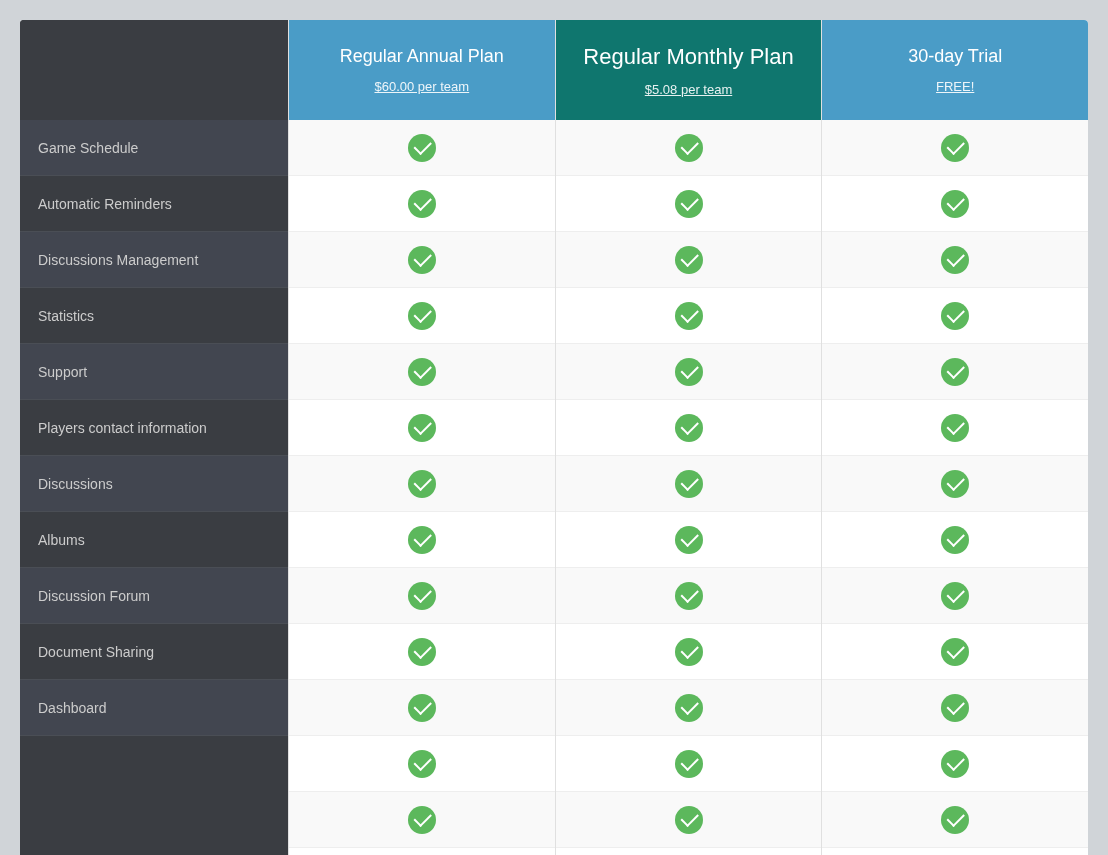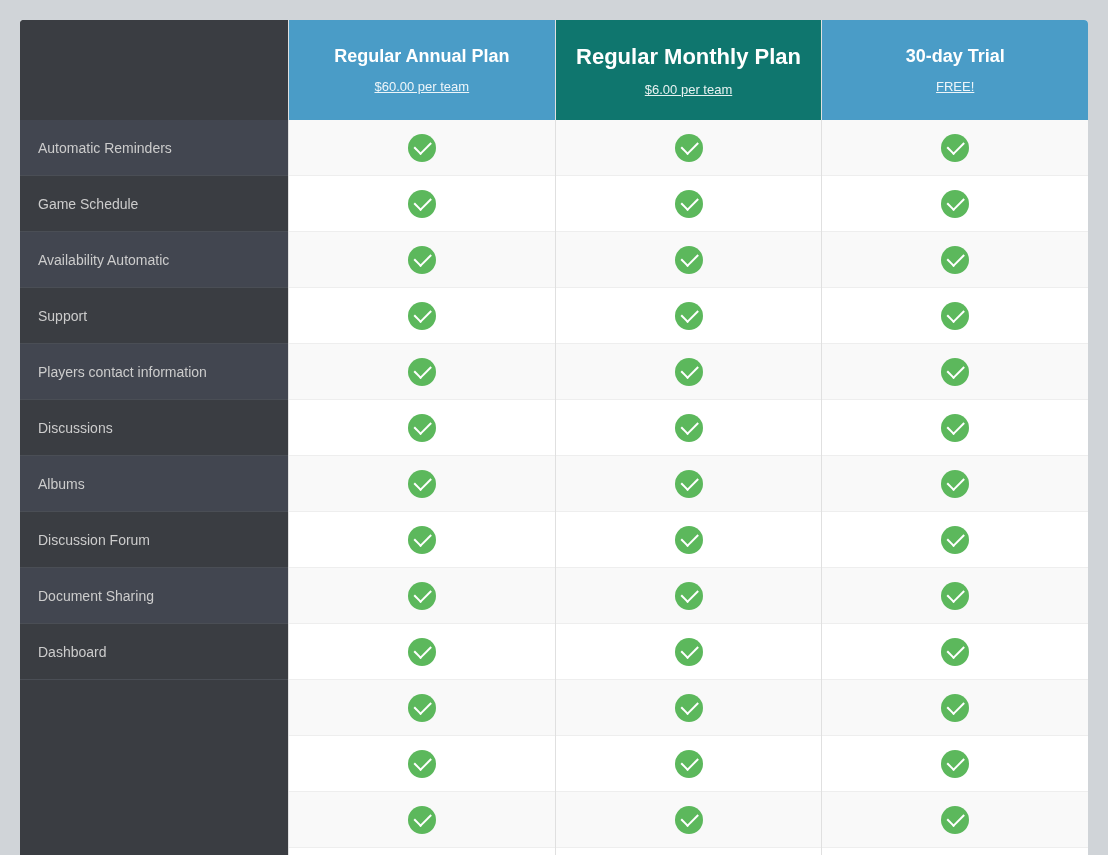--- a/index.html
+++ b/index.html
@@ -59,21 +59,21 @@
       justify-content: center;
       color: #fff;
       text-align: center;
     }
     .plan-header.highlight {
       background: #0f766e;
       height: 100px;
     }
     .plan-name {
       font-size: 18px;
-      font-weight: bold;
+      font-weight: normal;
       margin-bottom: 12px;
     }
     .plan-name.large {
       font-size: 22px;
     }
     .plan-price {
       font-size: 13px;
       opacity: 0.9;
       text-decoration: underline;
     }
@@ -122,23 +122,24 @@
     }
   </style>
 </head>
 <body>
 
 <div class="pricing-table">
 
   <div class="features-col">
     <div class="header-spacer"></div>
 
-  <div class="feature-row">Automatic Reminders</div>
-      <div class="feature-row">Game Schedule</div>
-      <div class="feature-row">Availability Automatic</div>
+  <div class="feature-row">Game Schedule</div>
+      <div class="feature-row">Automatic Reminders</div>
+      <div class="feature-row">Discussions Management</div>
+      <div class="feature-row">Statistics</div>
       <div class="feature-row">Support</div>
       <div class="feature-row">Players contact information</div>
       <div class="feature-row">Discussions</div>
       <div class="feature-row">Albums</div>
       <div class="feature-row">Discussion Forum</div>
       <div class="feature-row">Document Sharing</div>
       <div class="feature-row">Dashboard</div>
       <div style="height: 60px; background: rgb(58, 61, 66);"></div>
     </div>
 
@@ -184,21 +185,21 @@
         <div class="check-icon"></div>
       </div>
       <div class="check-row">
         <div class="check-icon"></div>
       </div>
       <div class="cta-row"></div>
     </div>
     <div class="plan-col">
       <div class="plan-header highlight">
         <div class="plan-name large">Regular Monthly Plan</div>
-        <div class="plan-price">$6.00 per team</div>
+        <div class="plan-price">$5.08 per team</div>
       </div>
       <div class="check-row">
         <div class="check-icon"></div>
       </div>
       <div class="check-row">
         <div class="check-icon"></div>
       </div>
       <div class="check-row">
         <div class="check-icon"></div>
       </div>

